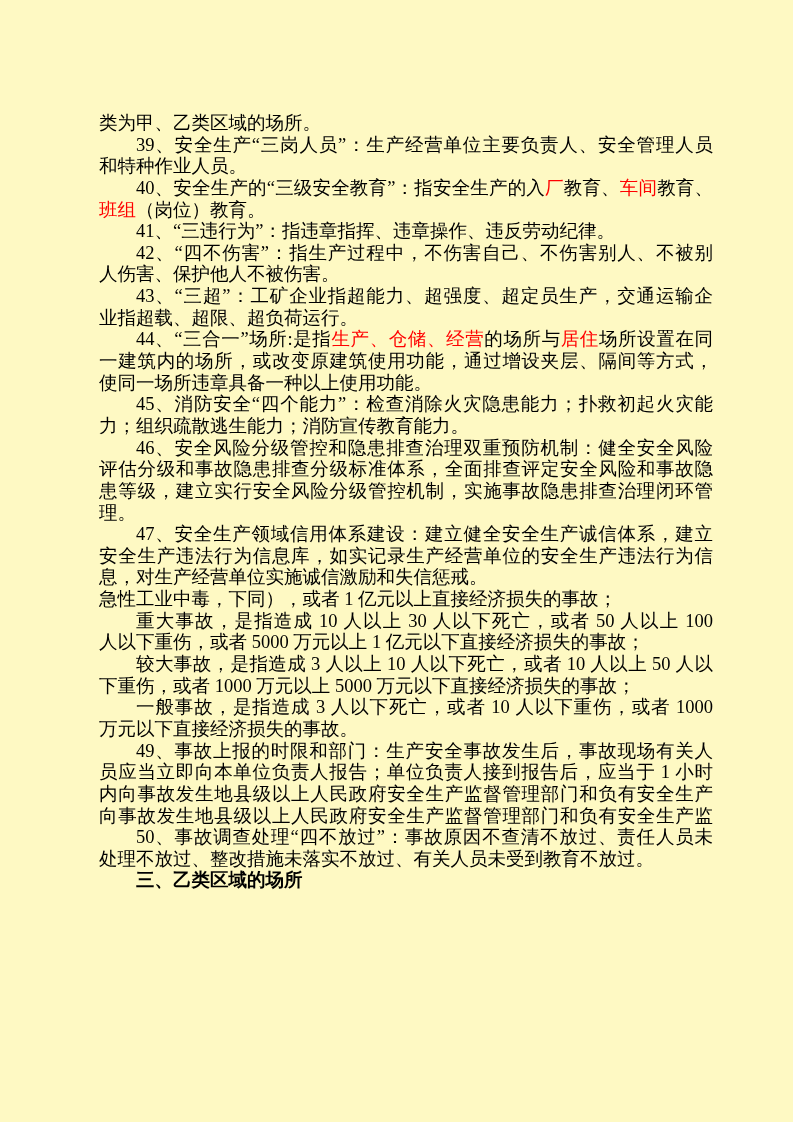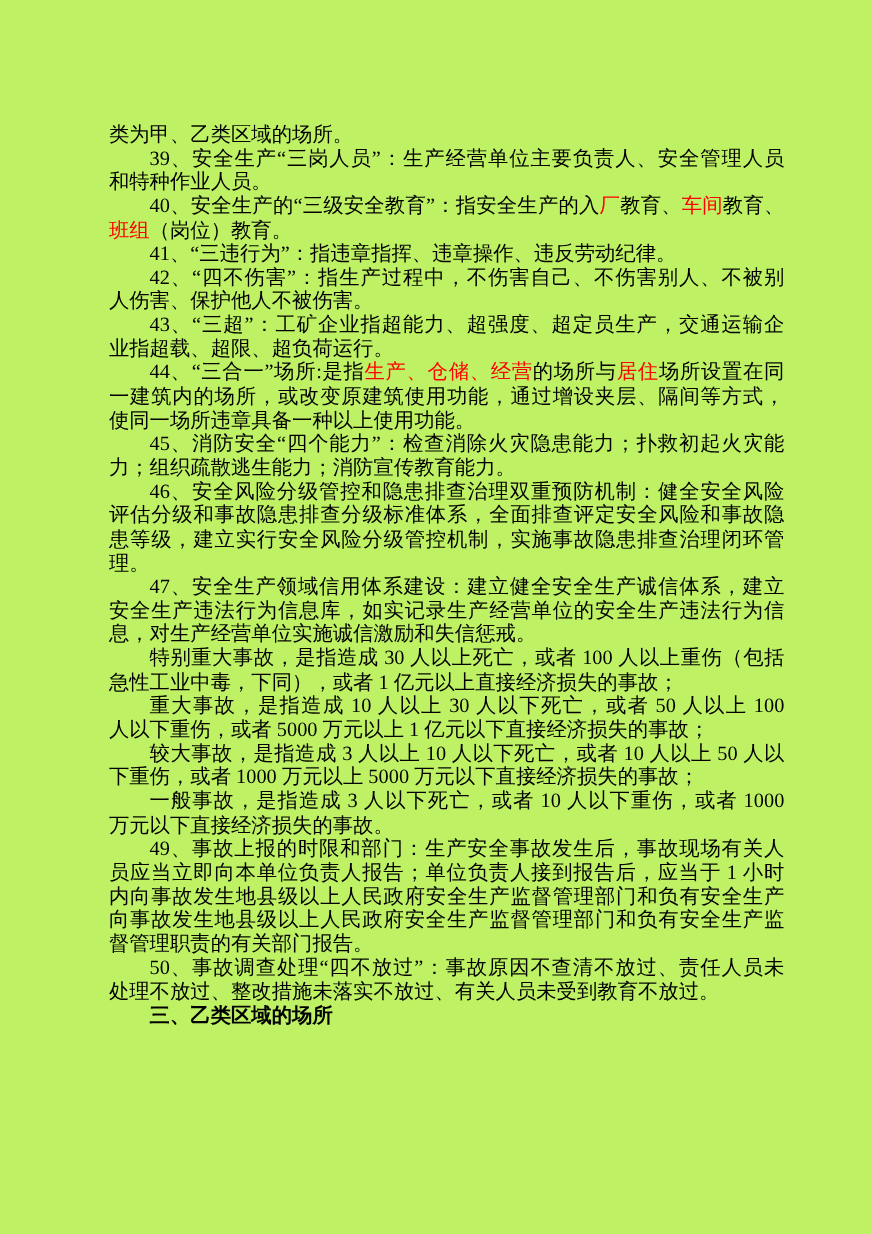--- a/index.html
+++ b/index.html
@@ -10,21 +10,21 @@
     width: 793px;
     height: 1122px;
     background: #ffffff;
     overflow: hidden;
     font-family: "Liberation Serif", "DejaVu Serif", serif;
   }
   .page {
     position: relative;
     width: 793px;
     height: 1122px;
-    background: #bef264;
+    background: #fef9c3;
   }
   .doc {
     position: absolute;
     left: 99px;
     top: 113px;
     width: 614px;
     color: var(--body-color, #000000);
   }
   .line {
     font-size: 18.5px;
@@ -67,30 +67,28 @@
       <div class="line"><span>使同一场所违章具备一种以上使用功能。</span></div>
       <div class="line indent justify"><span>45、消防安全“四个能力”：检查消除火灾隐患能力；扑救初起火灾能</span></div>
       <div class="line"><span>力；组织疏散逃生能力；消防宣传教育能力。</span></div>
       <div class="line indent justify"><span>46、安全风险分级管控和隐患排查治理双重预防机制：健全安全风险</span></div>
       <div class="line justify"><span>评估分级和事故隐患排查分级标准体系，全面排查评定安全风险和事故隐</span></div>
       <div class="line justify"><span>患等级，建立实行安全风险分级管控机制，实施事故隐患排查治理闭环管</span></div>
       <div class="line"><span>理。</span></div>
       <div class="line indent justify"><span>47、安全生产领域信用体系建设：建立健全安全生产诚信体系，建立</span></div>
       <div class="line justify"><span>安全生产违法行为信息库，如实记录生产经营单位的安全生产违法行为信</span></div>
       <div class="line"><span>息，对生产经营单位实施诚信激励和失信惩戒。</span></div>
-      <div class="line indent justify"><span>特别重大事故，是指造成 30 人以上死亡，或者 100 人以上重伤（包括</span></div>
       <div class="line"><span>急性工业中毒，下同），或者 1 亿元以上直接经济损失的事故；</span></div>
       <div class="line indent justify"><span>重大事故，是指造成 10 人以上 30 人以下死亡，或者 50 人以上 100</span></div>
       <div class="line"><span>人以下重伤，或者 5000 万元以上 1 亿元以下直接经济损失的事故；</span></div>
       <div class="line indent justify"><span>较大事故，是指造成 3 人以上 10 人以下死亡，或者 10 人以上 50 人以</span></div>
       <div class="line"><span>下重伤，或者 1000 万元以上 5000 万元以下直接经济损失的事故；</span></div>
       <div class="line indent justify"><span>一般事故，是指造成 3 人以下死亡，或者 10 人以下重伤，或者 1000</span></div>
       <div class="line"><span>万元以下直接经济损失的事故。</span></div>
       <div class="line indent justify"><span>49、事故上报的时限和部门：生产安全事故发生后，事故现场有关人</span></div>
       <div class="line justify"><span>员应当立即向本单位负责人报告；单位负责人接到报告后，应当于 1 小时</span></div>
       <div class="line justify"><span>内向事故发生地县级以上人民政府安全生产监督管理部门和负有安全生产</span></div>
       <div class="line justify"><span>向事故发生地县级以上人民政府安全生产监督管理部门和负有安全生产监</span></div>
-      <div class="line"><span>督管理职责的有关部门报告。</span></div>
       <div class="line indent justify"><span>50、事故调查处理“四不放过”：事故原因不查清不放过、责任人员未</span></div>
       <div class="line"><span>处理不放过、整改措施未落实不放过、有关人员未受到教育不放过。</span></div>
       <div class="line indent bold"><span>三、乙类区域的场所</span></div>
     </div>
 </div>
 
 </body></html>

